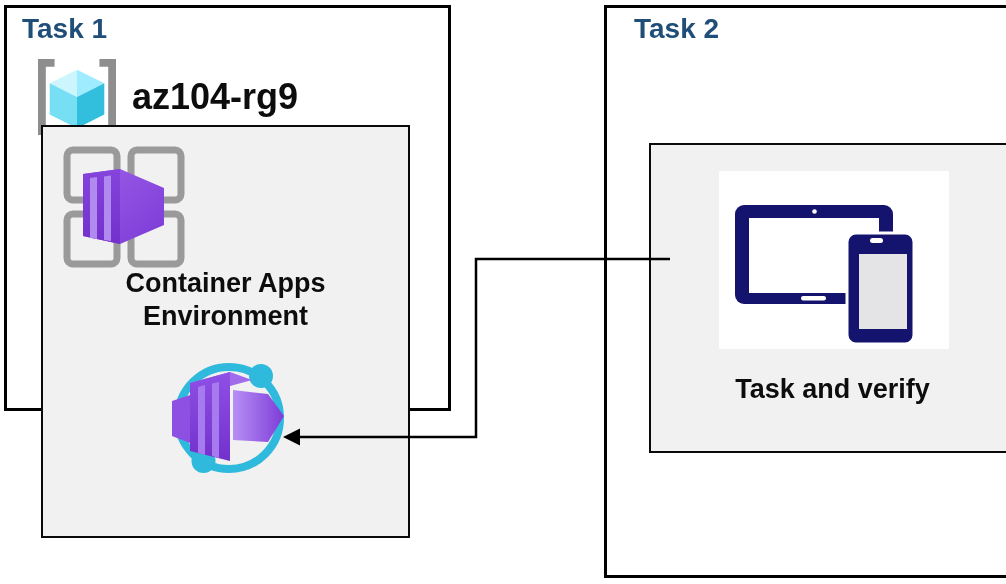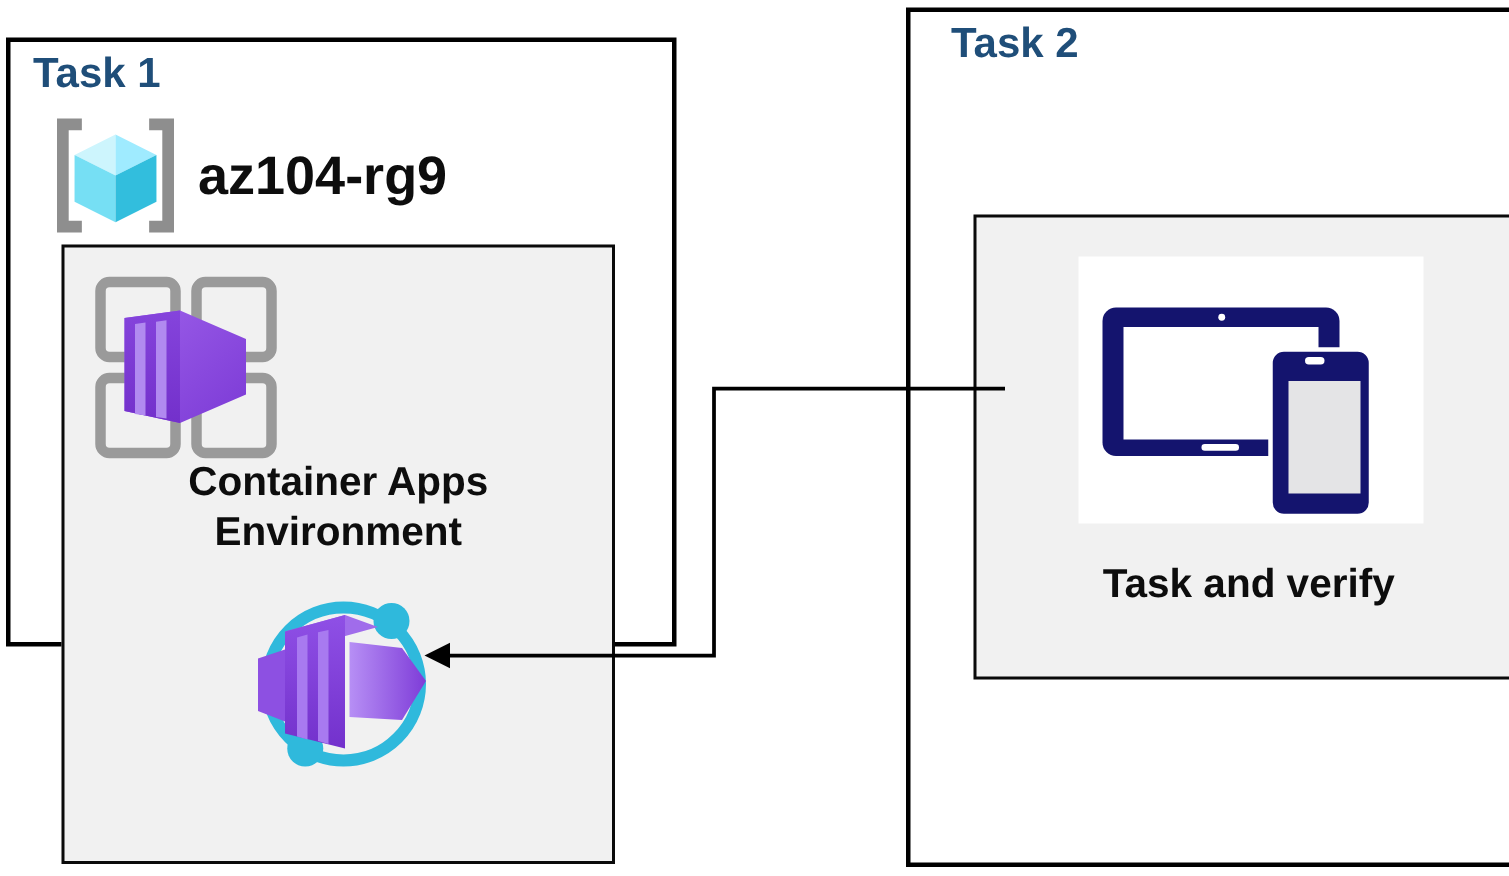--- a/index.html
+++ b/index.html
@@ -7,41 +7,41 @@
   body {
     font-family:"Liberation Sans", sans-serif;
     width:1006px; height:584px; position:relative; overflow:hidden;
   }
   .canvas { position:absolute; inset:0; width:1006px; height:584px; background:#fff; }
 
   .task-box {
     position:absolute; background:#fff;
     border:3px solid var(--box-border,#000);
   }
-  .task1 { left:4px; top:5px; width:447px; height:406px;margin-top:20px; }
+  .task1 { left:4px; top:5px; width:447px; height:406px; }
   .task2 { left:569px; top:5px; width:449px; height:573px;margin-left:35px; }
 
   .task-title {
     position:absolute; font-size:28px; font-weight:700;
     color:var(--header-blue,#1F4E79); letter-spacing:0px; white-space:nowrap;
   }
   .task1 .task-title { left:15px; top:5px; }
   .task2 .task-title { left:27px; top:5px; }
 
   .rg-icon { position:absolute; left:26px; top:50px; width:88px; height:78px; }
   .rg-name {
     position:absolute; left:125px; top:68px; font-size:36px; font-weight:700;
     color:var(--text-black,#0d0d0d); white-space:nowrap;
   }
 
   .inner-box {
     position:absolute; background:var(--panel-gray,#f1f1f1);
     border:2px solid #0a0a0a;
   }
-  .inner1 { left:34px; top:135px; width:369px; height:413px;padding-left:20px; }
+  .inner1 { left:34px; top:117px; width:369px; height:413px;padding-left:20px; }
   .inner2 { left:42px; top:135px; width:367px; height:310px; }
 
   .env-icon { position:absolute; left:20px; top:19px; width:122px; height:122px; }
   .app-icon { position:absolute; left:123px; top:231px; width:124px; height:122px; }
 
   .node-label {
     position:absolute; left:0; width:100%; text-align:center;
     font-size:27px; font-weight:700; color:var(--text-black,#0d0d0d);
     line-height:33px;
   }

